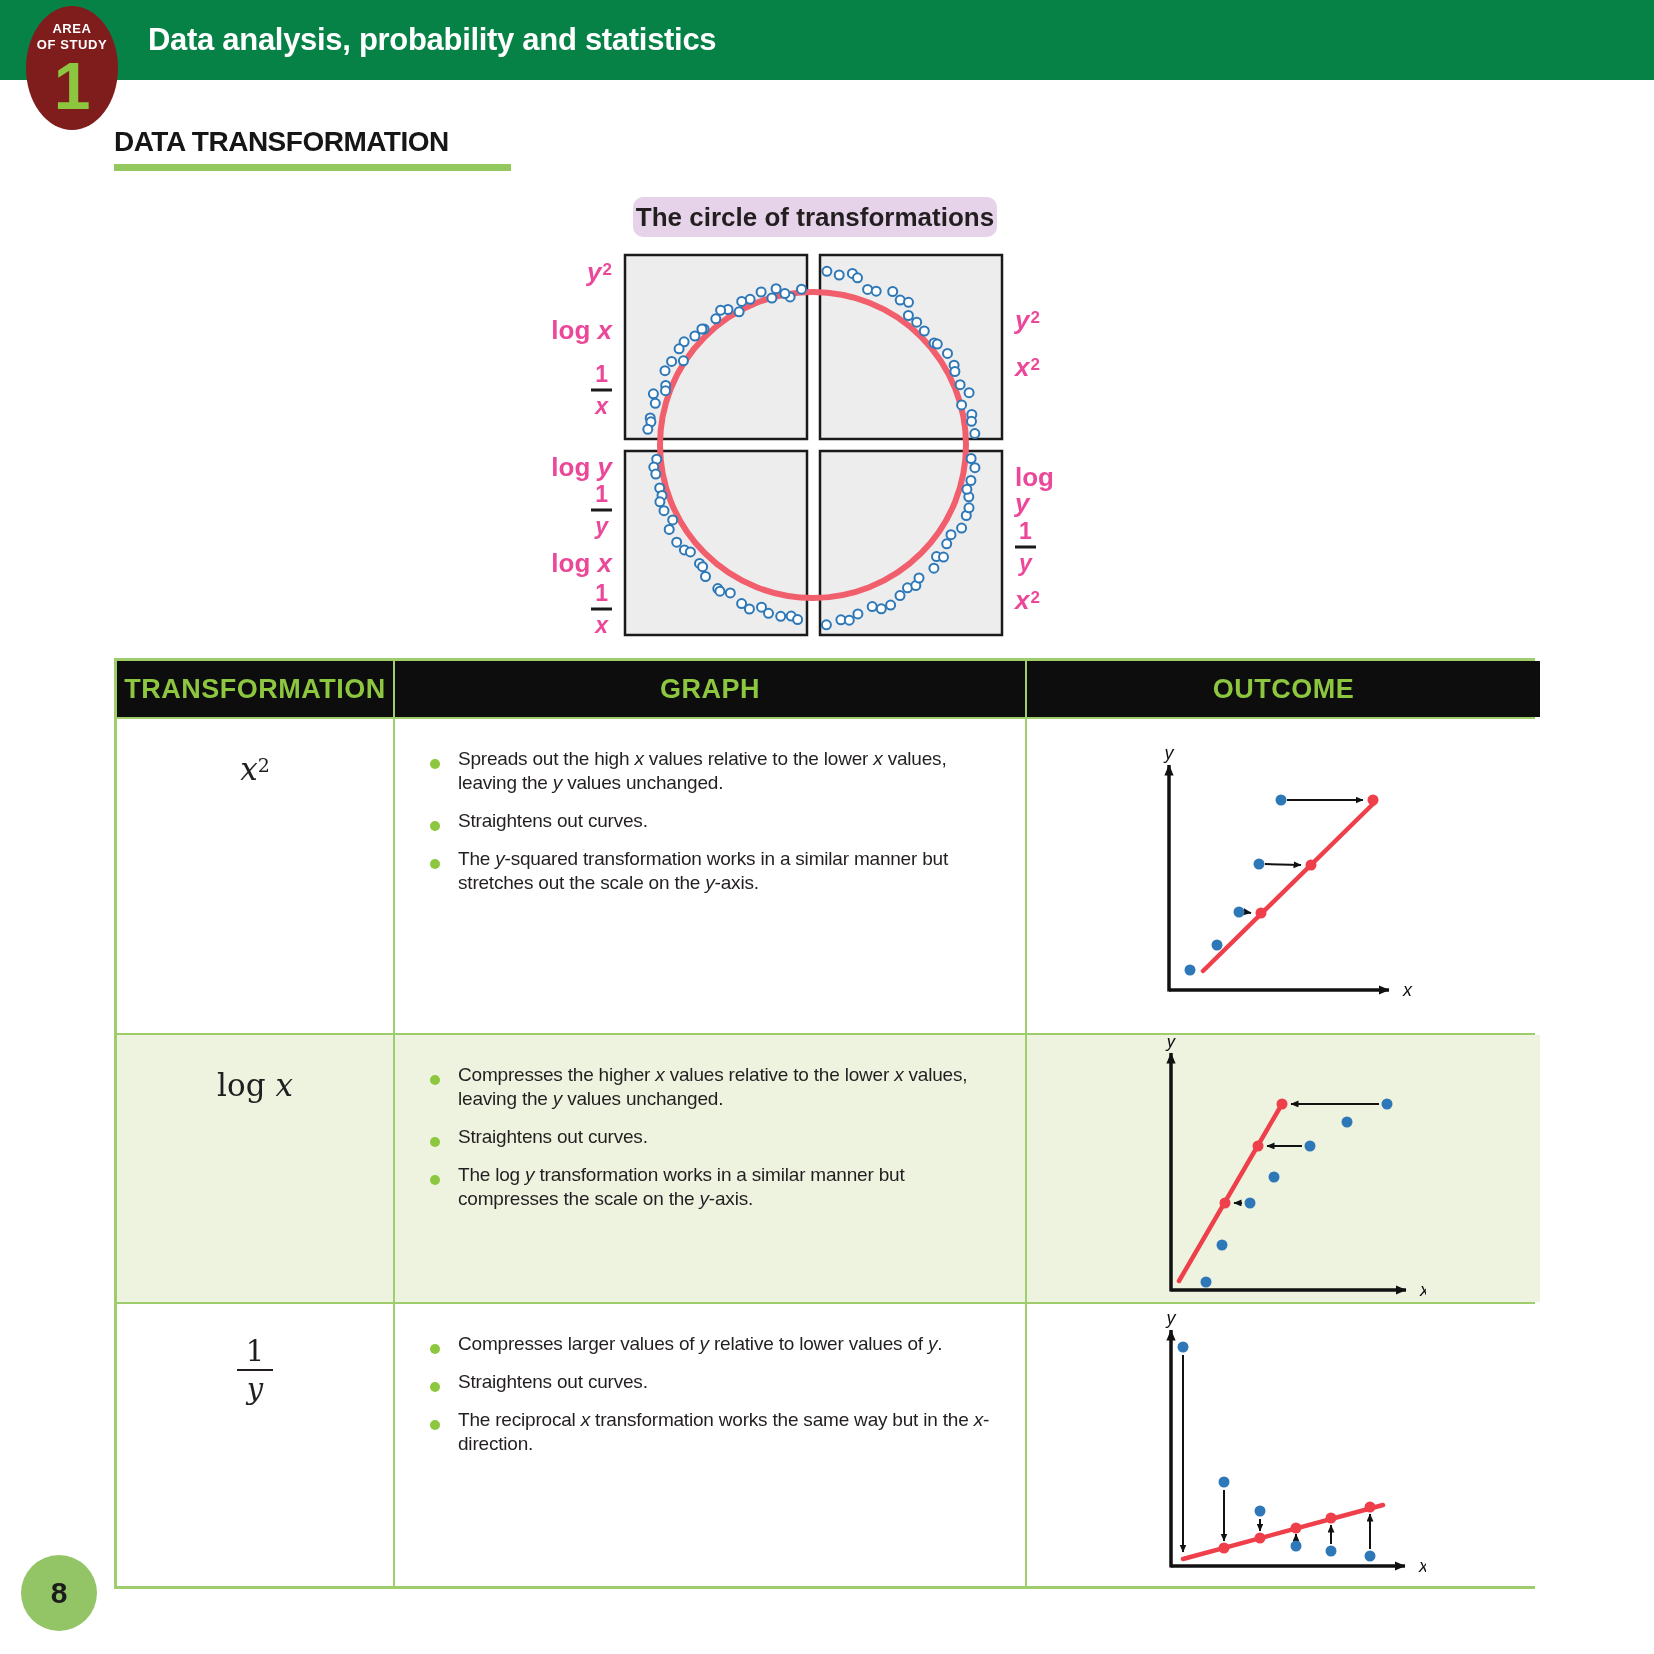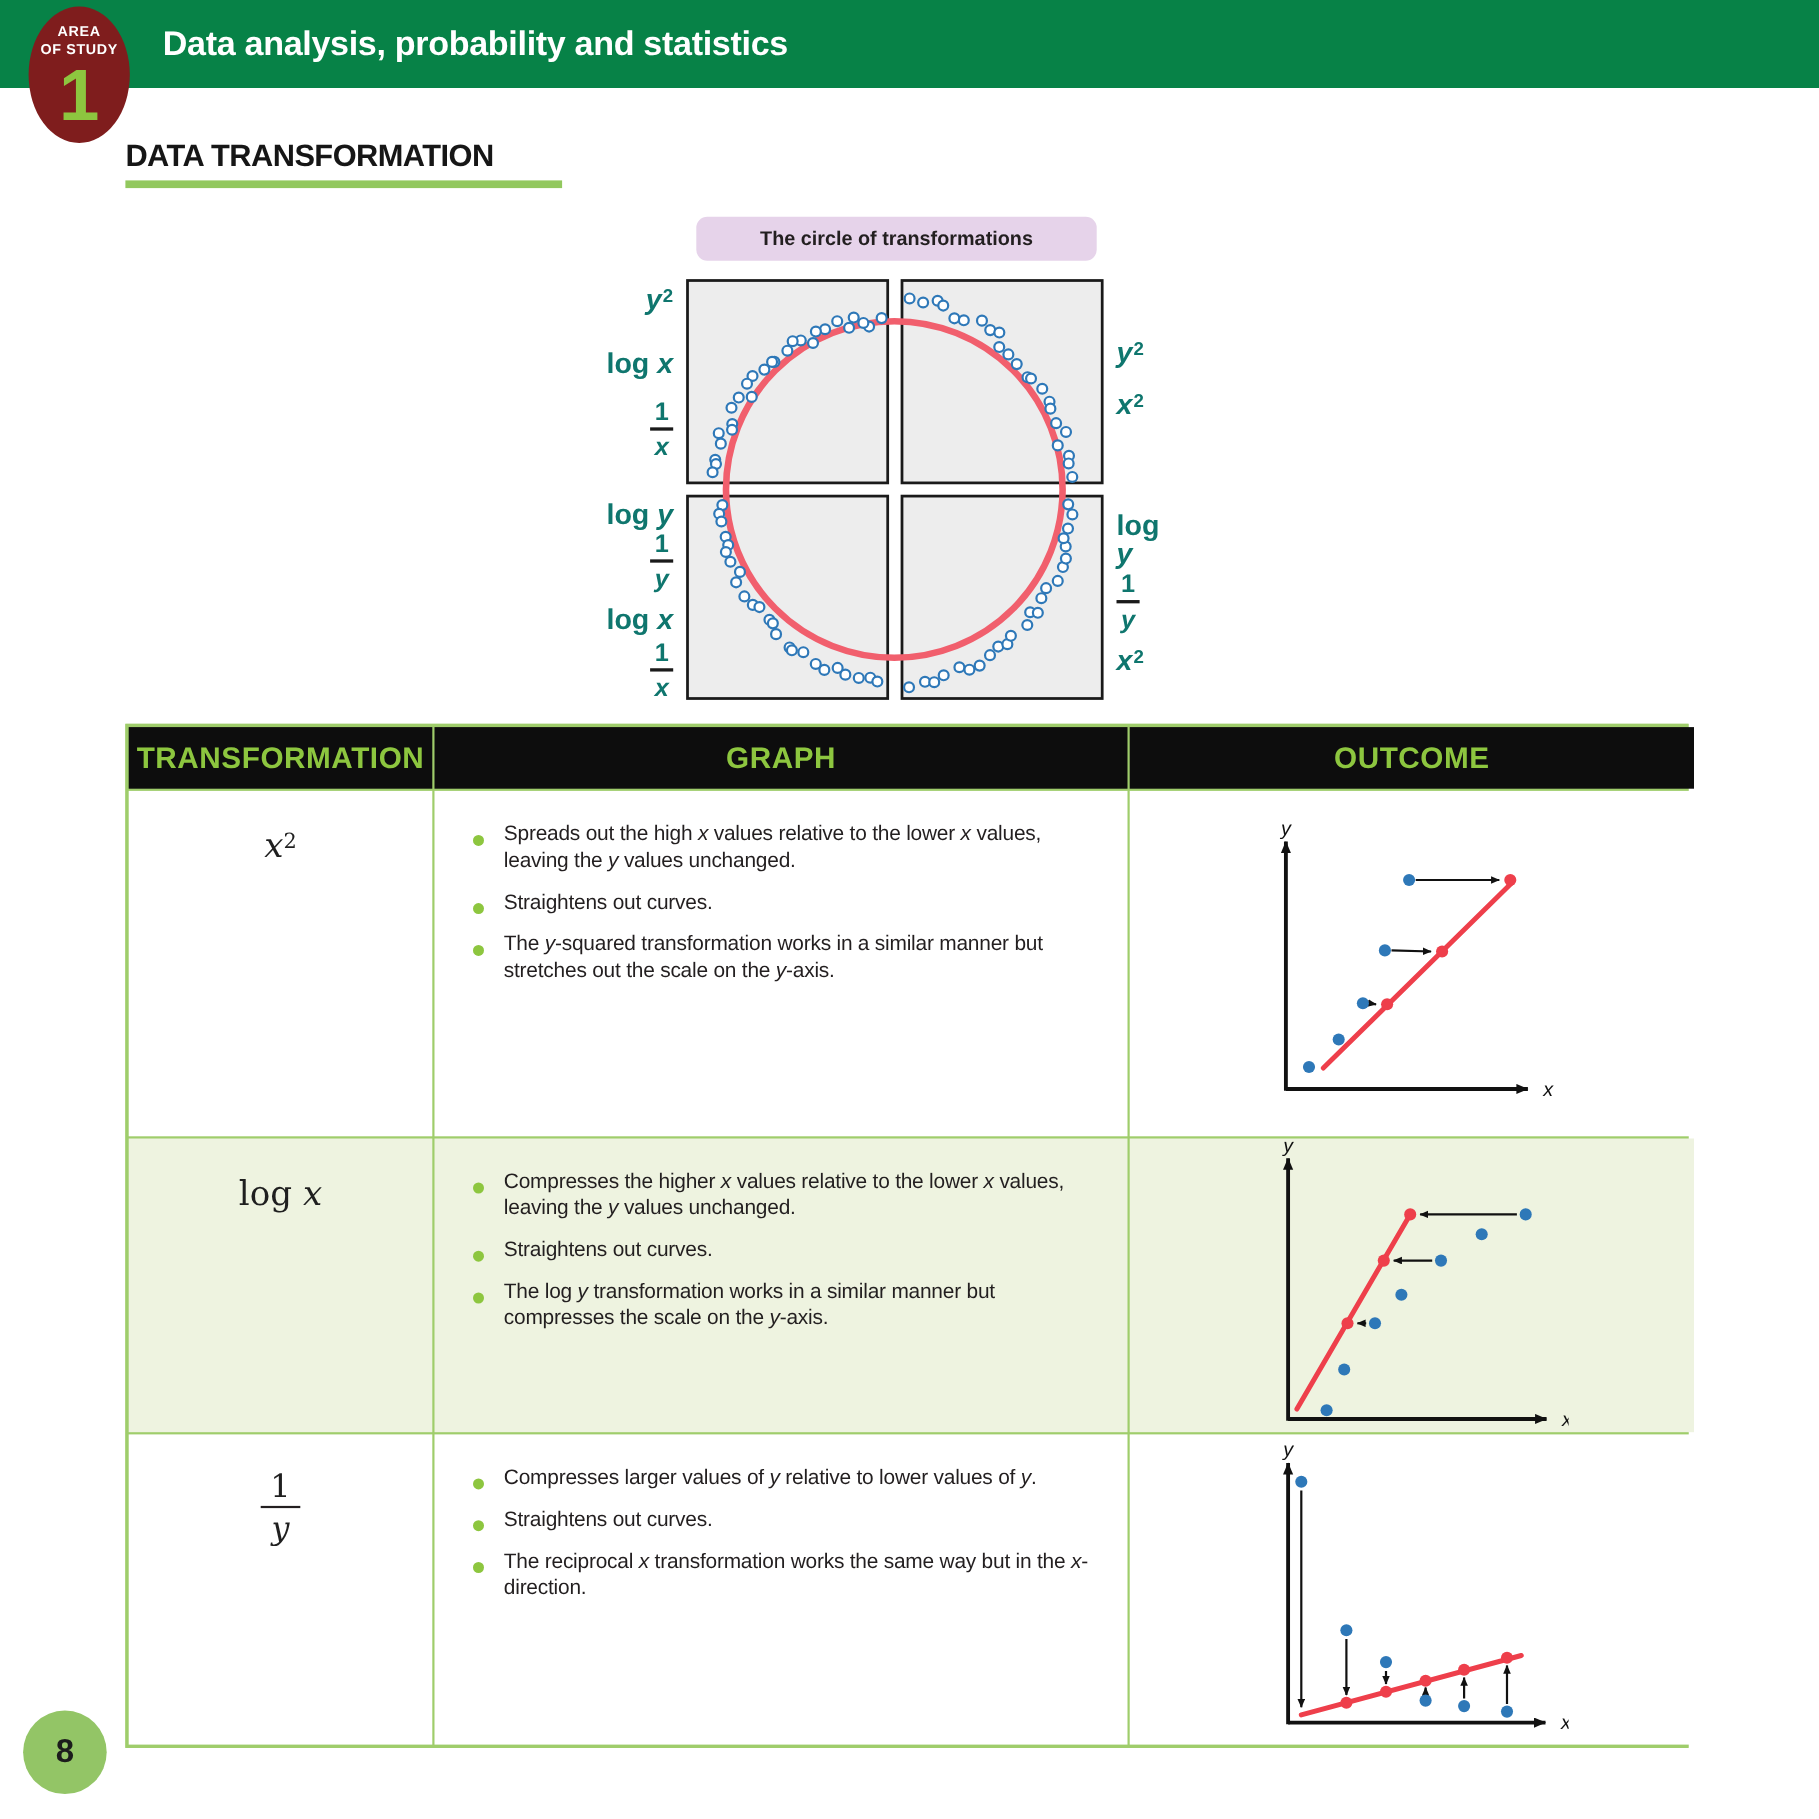--- a/index.html
+++ b/index.html
@@ -30,23 +30,23 @@
 
   
   .section{position:absolute;left:114px;top:126px;}
   .section h1{font-size:28px;font-weight:800;letter-spacing:-0.5px;color:#161616;}
   .section .rule{width:397px;height:7px;background:var(--underline-green);margin-top:6px;}
 
   
   .diagram{position:absolute;left:540px;top:195px;width:540px;height:465px;}
   .dg-title{position:absolute;left:93px;top:2px;width:364px;height:40px;background:var(--lavender);
     border-radius:10px;display:flex;align-items:center;justify-content:center;
-    font-size:18px;font-weight:bold;color:#231f20;}
+    font-size:26px;font-weight:bold;color:#231f20;}
   #dg-svg{position:absolute;left:0;top:0;}
-  .dlabel{position:absolute;font-size:26px;font-weight:700;color:#0f766e;transform:translateY(-50%);
+  .dlabel{position:absolute;font-size:26px;font-weight:700;color:#ec4899;transform:translateY(-50%);
     line-height:1;}
   .dlabel.left{left:0;width:72px;text-align:right;}
   .dlabel.right{left:475px;width:60px;text-align:left;}
   .dlabel i{font-style:italic;}
   .dlabel sup{font-size:17px;vertical-align:6px;margin-left:1px;}
   .dfrac{display:inline-block;text-align:center;font-size:23px;line-height:1;}
   .dfrac .num{padding:0 4px 3px;border-bottom:3px solid #1a1a1a;}
   .dfrac .den{padding-top:3px;}
 
   

